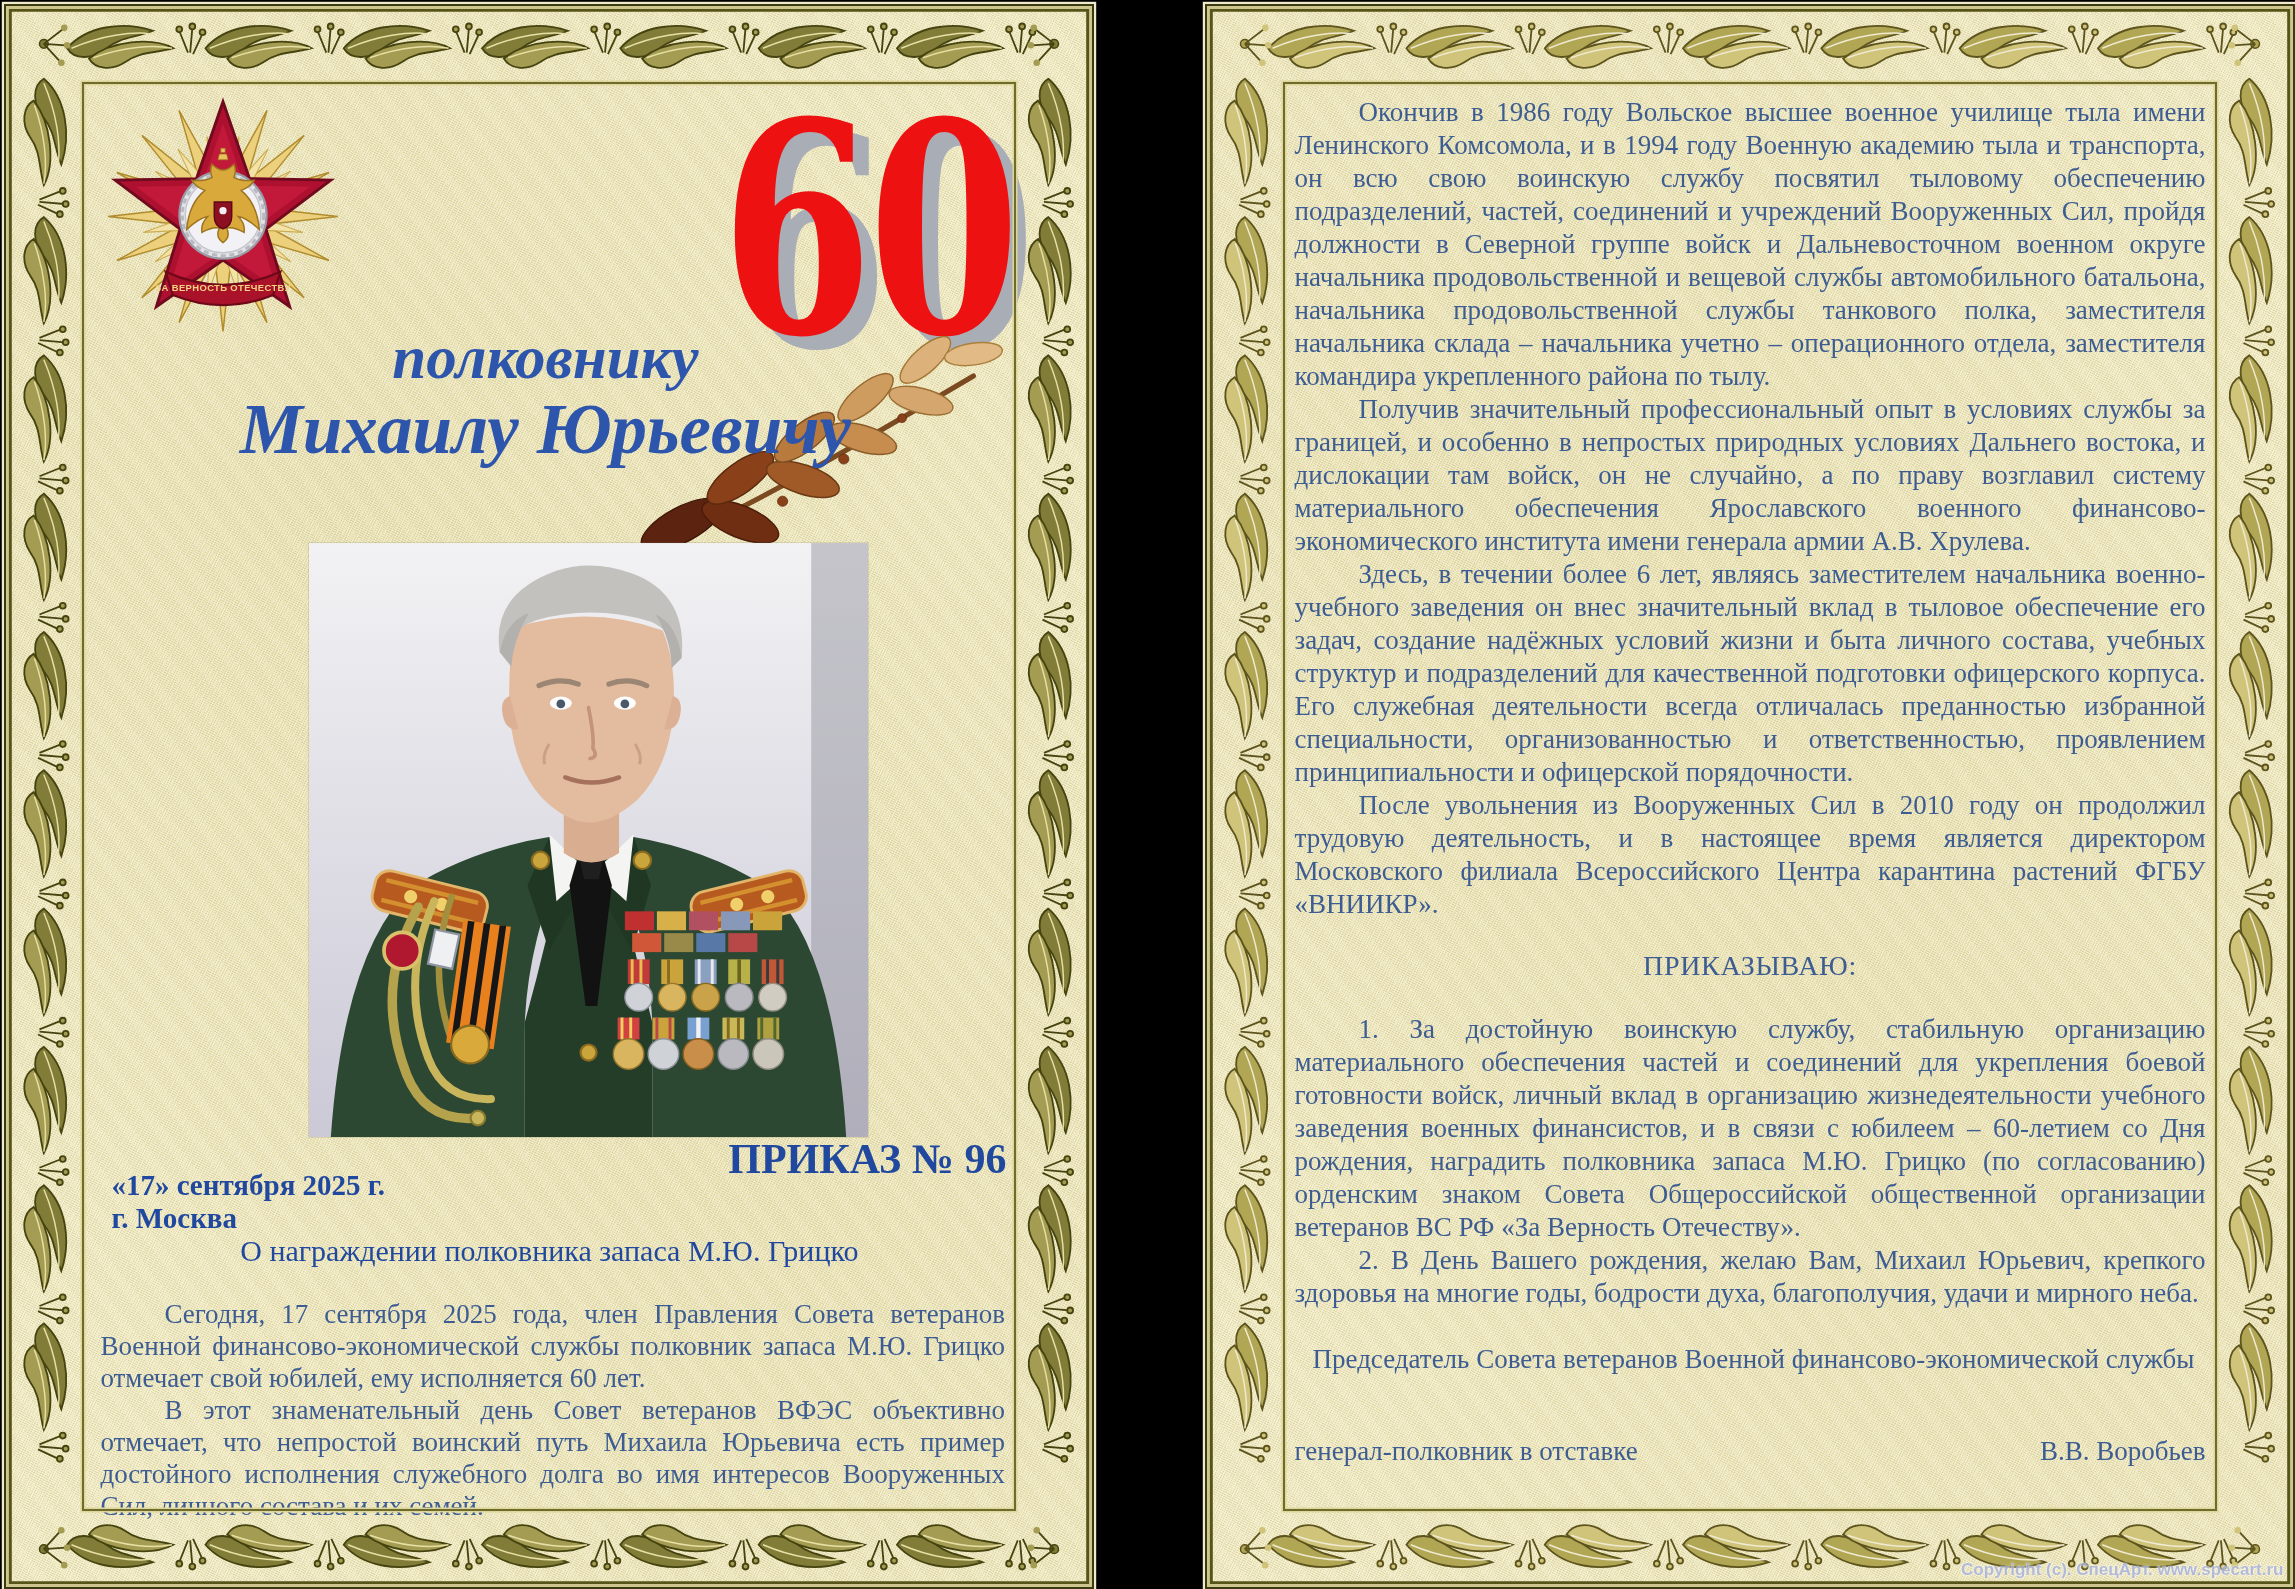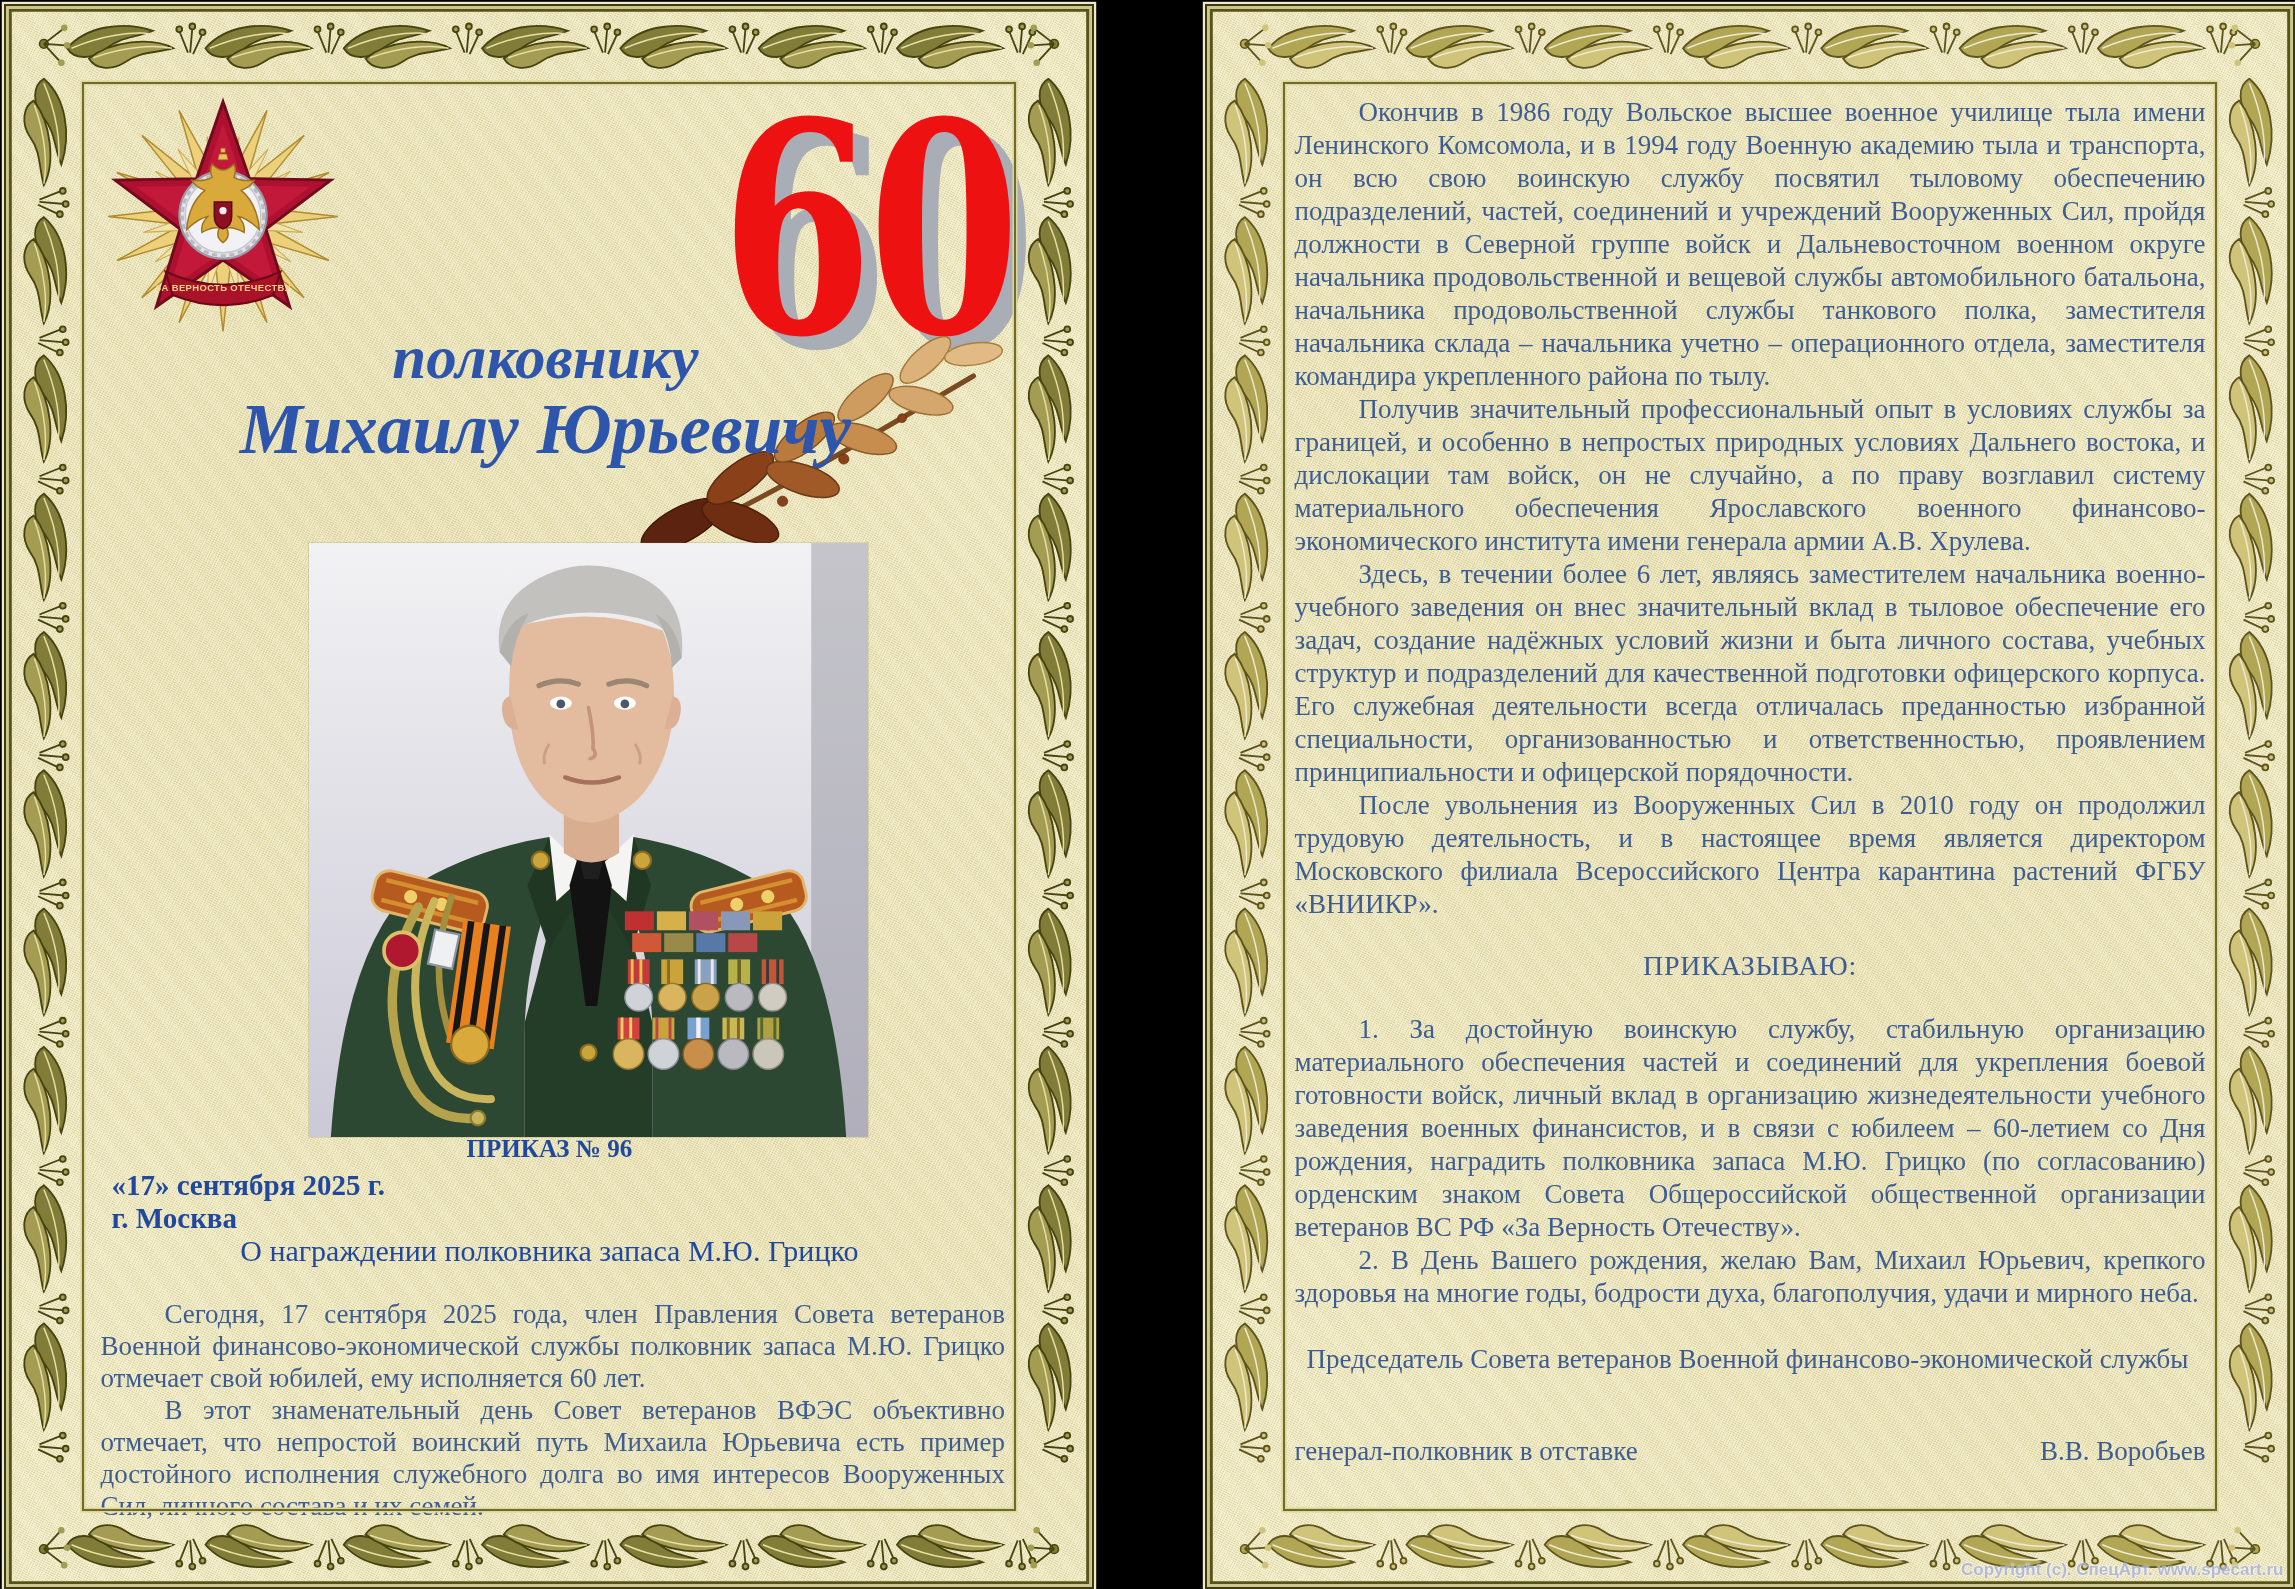--- a/index.html
+++ b/index.html
@@ -30,36 +30,36 @@
         font-weight:700;font-size:218px;line-height:218px;color:#ee1111;letter-spacing:-4.4px;
         transform:scale(1.0,1.34);transform-origin:top center;
         text-shadow:16px 10.2px 0 #a9adb6;}
   .laurel{position:absolute;left:539px;top:213px;width:376px;height:271px;}
   .dedication{position:absolute;left:0;right:8px;top:231px;text-align:center;color:#2d55ac;
         font-family:Liberation Serif, serif;font-style:italic;font-weight:700;}
   .ded-1{font-size:61px;line-height:67px;}
   .ded-2,.ded-3{font-size:71px;line-height:77px;}
   .photo{position:absolute;left:217px;top:450px;width:559px;height:594px;
         box-shadow:0 0 0 0.7px rgba(120,115,80,.25);}
-  .prikaz-title{position:absolute;left:0;right:0;top:1042px;text-align:center;
-        font-weight:700;font-size:25px;color:#20489e;}
+  .prikaz-title{position:absolute;left:0;right:0;top:1042px;text-align:right;
+        font-weight:700;font-size:42px;color:#20489e;}
   .date-row{position:absolute;left:19px;right:0;top:1076px;display:flex;
         justify-content:space-between;font-weight:700;font-size:29px;color:#20489e;flex-direction:column;}
   .subject{position:absolute;left:0;right:0;top:1141px;text-align:center;
         font-weight:400;font-size:30px;color:#20489e;}
   .body-block{position:absolute;left:8px;right:1.5px;top:1205px;}
   
   .body-text p.para{margin:0;text-align:justify;text-indent:64px;
         font-size:27px;line-height:32px;color:#3c5c92;}
   
   .rflow{position:absolute;inset:2.9px 1.5px 0 1.5px;}
   .rflow .body-text p.para{line-height:33px;}
   .heading-order{margin:29px 0 31px 0;text-align:center;font-size:28px;letter-spacing:0.7px;
         color:#3c5c92;}
-  .sig-role{margin:33px 0 0 12px;font-size:27px;line-height:33px;color:#3c5c92;text-align:left;}
+  .sig-role{margin:33px 0 0 18px;font-size:27px;line-height:33px;color:#3c5c92;text-align:left;}
   .sig-row{margin-top:60px;display:flex;justify-content:space-between;
         font-size:27px;color:#3c5c92;}
   .watermark{position:absolute;right:11.6px;bottom:10.2px;
         font-family:"Liberation Sans", sans-serif;font-weight:700;font-size:17px;
         color:#a9b3da;opacity:.85;text-shadow:0 0 2.9px #ffffff, 0 0 0.7px #ffffff;}
 </style>
 </head>
 <body>
 
 <svg width="0" height="0" style="position:absolute" aria-hidden="true">

